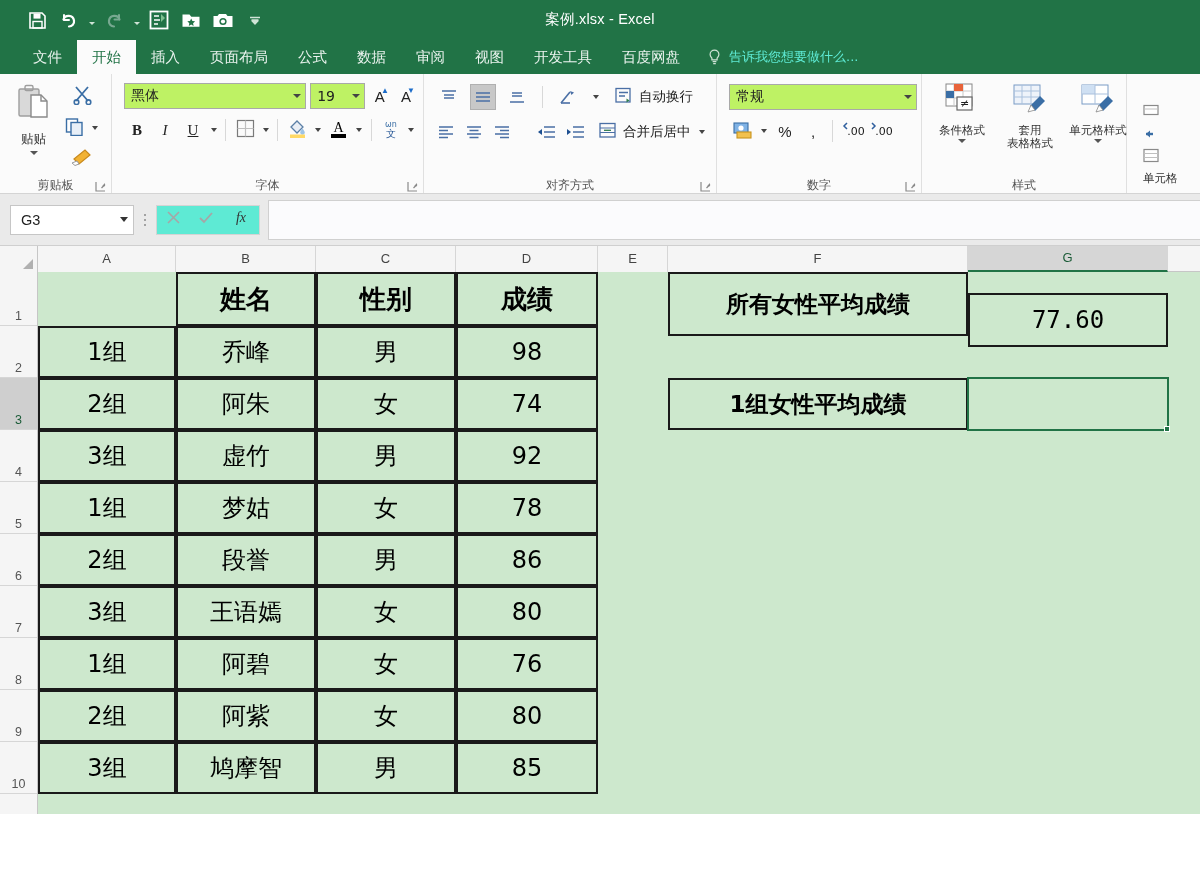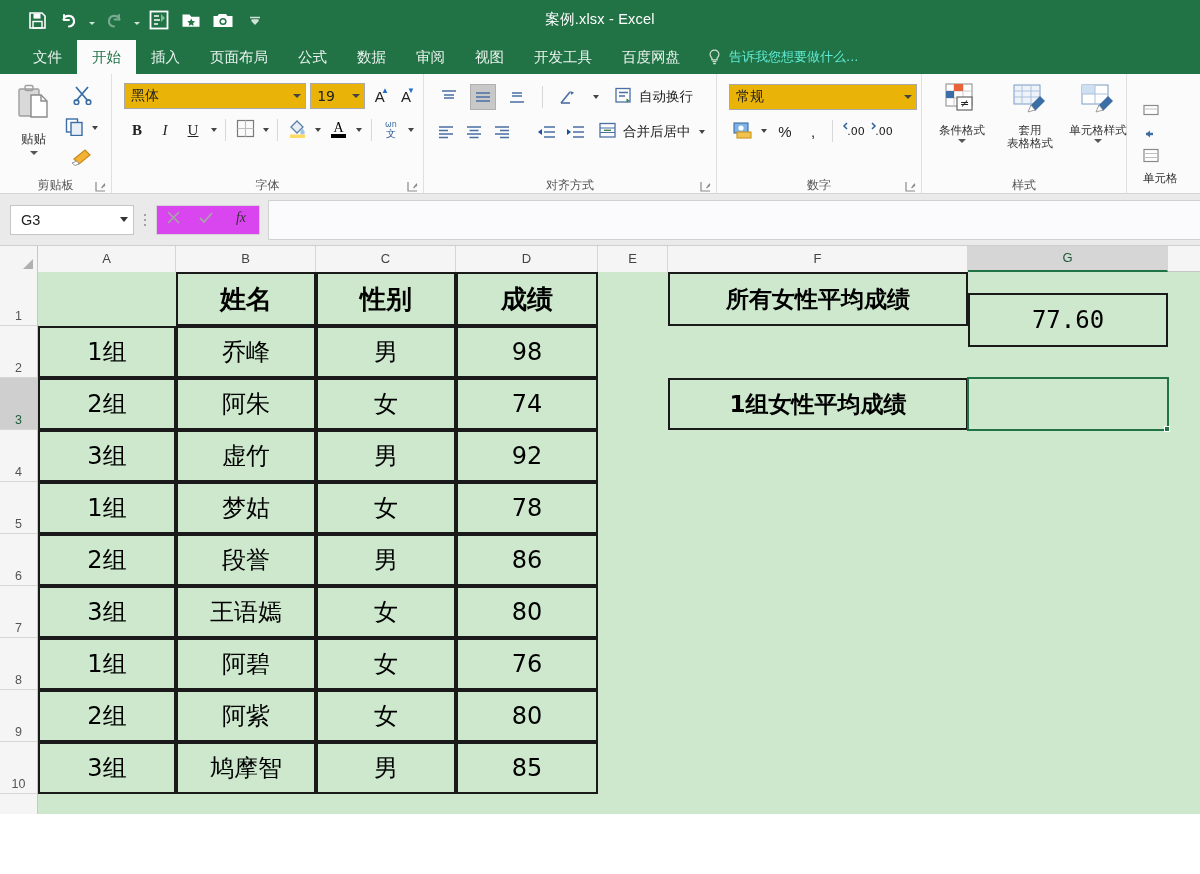--- a/index.html
+++ b/index.html
@@ -128,21 +128,21 @@
     display: flex; flex-direction: column; align-items: center; gap: 6px;
   }
   .clip-row { display:flex; align-items:center; gap: 3px; }
 
   
   .grp-font { width: 312px; }
   .fontrow1 { display: flex; align-items: center; gap: 4px; padding: 4px 0 0 6px; }
   .fontrow2 { display: flex; align-items: center; gap: 2px; padding: 8px 0 0 6px; }
   .combo {
     height: 26px;
-    background: #eab308;
+    background: #bef264;
     border: 1px solid #a9a9a9;
     display: flex; align-items: center;
     padding: 0 4px 0 6px;
     font-size: 14px;
     color: #222;
     font-family: "DejaVu Sans", sans-serif;
   }
   .combo .val { flex: 1; white-space: nowrap; overflow: hidden; }
   .combo .dd { width:0;height:0;border-left:4px solid transparent;border-right:4px solid transparent;border-top:4.5px solid #444; margin-left:4px;}
   .cb-fontname { width: 212px; }
@@ -214,21 +214,21 @@
     font-size: 14.5px; color:#222;
   }
   .namebox .nb-val { flex:1; }
   .namebox .dd { width:0;height:0;border-left:4.5px solid transparent;border-right:4.5px solid transparent;border-top:5px solid #333;}
   .fb-dots {
     width: 22px; height: 30px; display:flex;flex-direction:column;align-items:center;justify-content:center;gap:3px;
   }
   .fb-dots span { width:2px;height:2px;background:#8a8a8a;border-radius:50%; }
   .fbtns {
     width: 104px; height: 30px;
-    background: #d946ef; border: 1px solid #d4d4d4;
+    background: #5eead4; border: 1px solid #d4d4d4;
     display:flex;align-items:center;justify-content:space-around;
     color:#aaa; font-size:16px;
   }
   .fbtns .fx { color:#333; font-family:"Liberation Serif",serif; font-style:italic; font-size:17px; }
   .fb-input {
     flex: 1; height: 40px; margin-left: 8px; margin-right: 0;
     background: #fbfbfd; border: 1px solid #d0d0d0; border-right:none;
   }
 
   
@@ -850,21 +850,21 @@
       <div class="cell bordered data" style="left:0px;   top:418px; width:138px; height:52px;">2组</div>
       <div class="cell bordered data" style="left:138px; top:418px; width:140px; height:52px;">阿紫</div>
       <div class="cell bordered data" style="left:278px; top:418px; width:140px; height:52px;">女</div>
       <div class="cell bordered data" style="left:418px; top:418px; width:142px; height:52px;">80</div>
 
       <div class="cell bordered data" style="left:0px;   top:470px; width:138px; height:52px;">3组</div>
       <div class="cell bordered data" style="left:138px; top:470px; width:140px; height:52px;">鸠摩智</div>
       <div class="cell bordered data" style="left:278px; top:470px; width:140px; height:52px;">男</div>
       <div class="cell bordered data" style="left:418px; top:470px; width:142px; height:52px;">85</div>
 
-      <div class="cell lbl" style="left:630px; top:0px; width:300px; height:54px;">所有女性平均成绩</div>
+      <div class="cell lbl" style="left:630px; top:0px; width:300px; height:64px;">所有女性平均成绩</div>
       <div class="cell numval" style="left:930px; top:0px; width:200px; height:54px; border:2px solid #1a1a1a;margin-top:21px;">77.60</div>
 
       <div class="cell lbl" style="left:630px; top:106px; width:300px; height:52px;">1组女性平均成绩</div>
       <div class="cell numval" style="left:930px; top:106px; width:200px; height:52px;"></div>
 
       <div class="active-cell" style="left:929px; top:105px; width:202px; height:54px;"></div>
       <div class="fillhandle" style="left:1126px; top:154px;"></div>
     </div>
   </div>
 </div>

